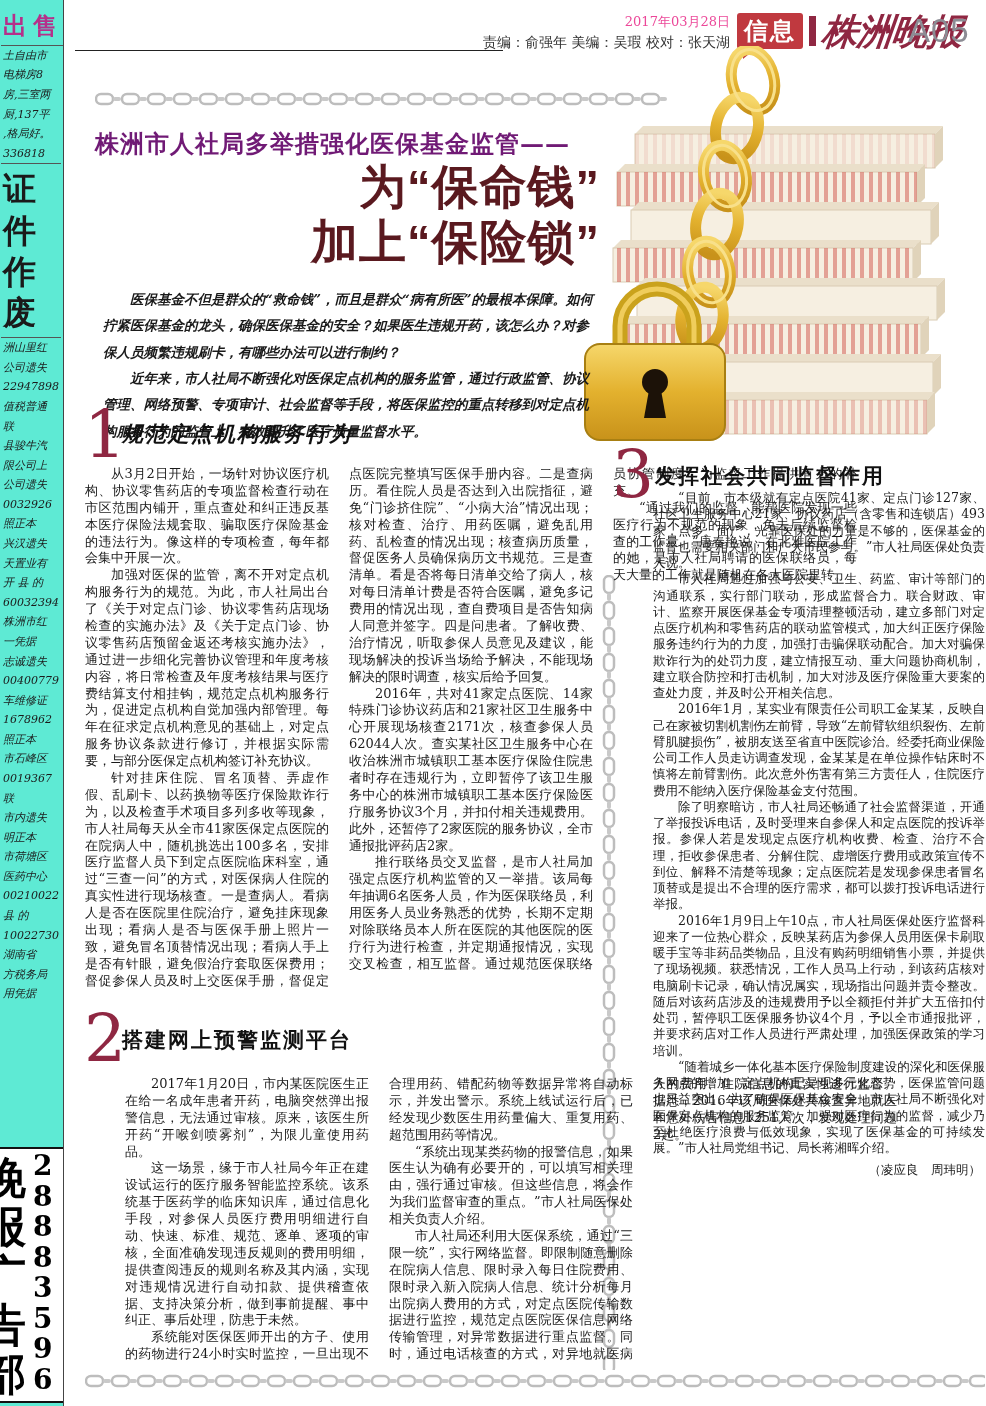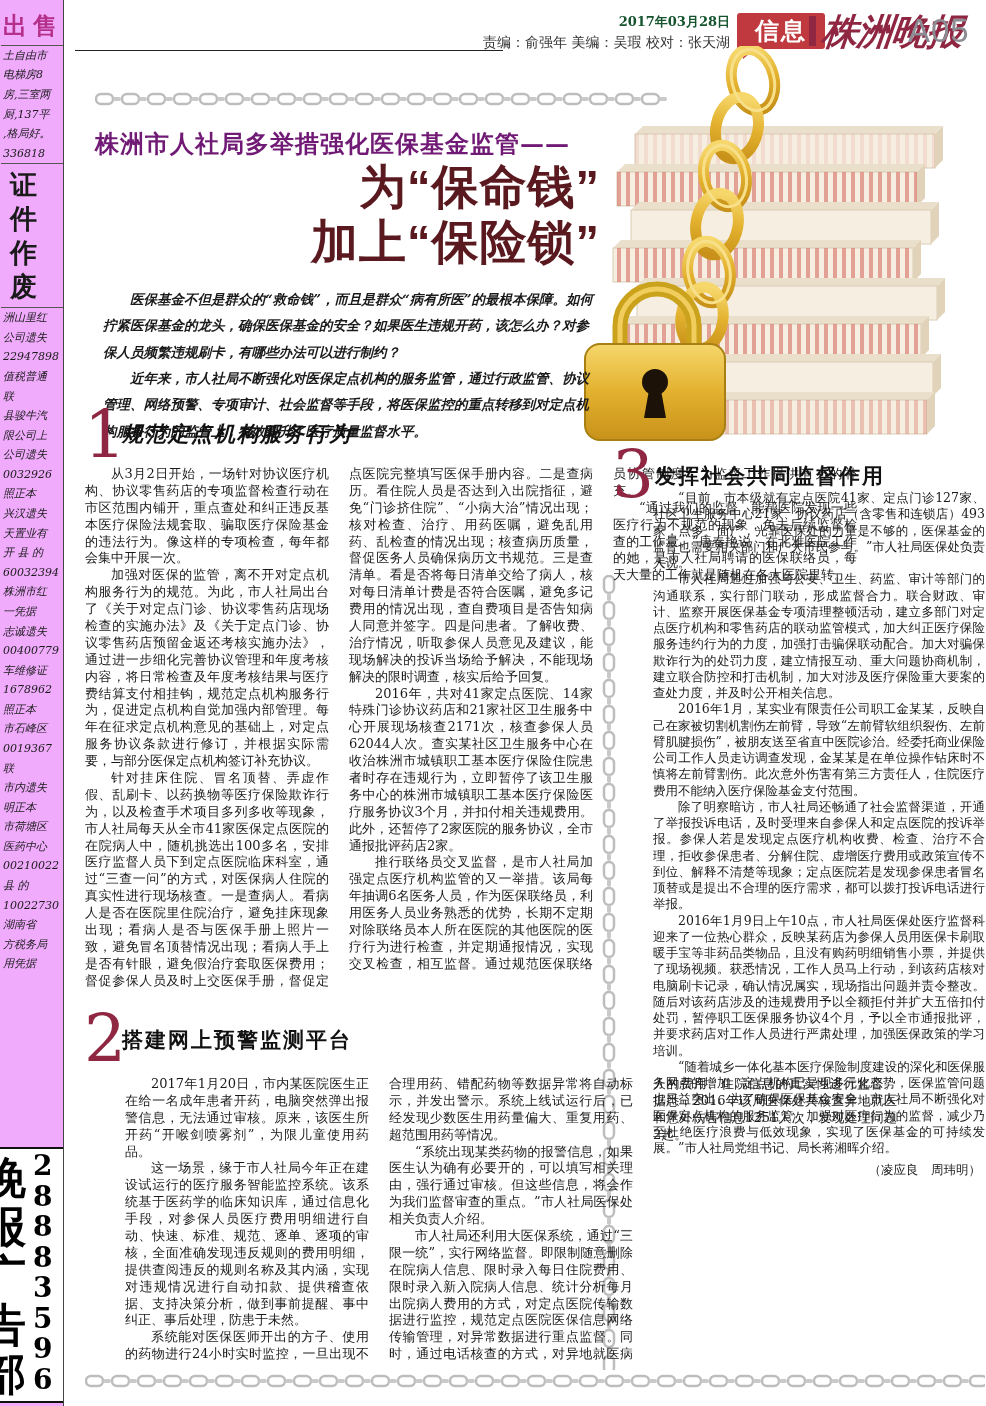--- a/index.html
+++ b/index.html
@@ -1,38 +1,38 @@
 <!DOCTYPE html>
 <html><head>
 <meta charset="utf-8">
 <style>
   html,body{margin:0;padding:0;background:#e8e8e8;}
   .page{position:relative;width:986px;height:1406px;background:#ffffff;overflow:hidden;
         font-family:"DejaVu Serif","Liberation Serif",serif;color:#1a1a1a;}
   
   .ad-strip{position:absolute;left:0;top:0;width:63px;height:1406px;border-right:1px solid #444;
-            background:#f0abfc;overflow:hidden;}
+            background:#5eead4;overflow:hidden;}
   .ad-content{padding:10px 0 0 1px;max-height:1137px;overflow:hidden;}
   .ad-sell-title{font-size:24px;font-weight:bold;color:#b5308a;letter-spacing:6px;line-height:1.2;
                  border-bottom:1px solid #555;padding:2px 0 4px 2px;font-family:"Liberation Sans",sans-serif;}
   .ad-line{font-size:11px;font-style:italic;line-height:1.78;white-space:nowrap;overflow:hidden;padding-left:2px;}
-  .ad-cert-title{font-size:27px;font-weight:bold;line-height:1.25;letter-spacing:3px;word-break:break-all;
-                 width:58px;padding:4px 0 4px 9px;border-top:1px solid #555;border-bottom:1px solid #555;
+  .ad-cert-title{font-size:33px;font-weight:bold;line-height:1.25;letter-spacing:3px;word-break:break-all;
+                 width:58px;padding:4px 0 4px 2px;border-top:1px solid #555;border-bottom:1px solid #555;
                  font-family:"DejaVu Serif",serif;}
   .ad-footer-box{position:absolute;left:-5px;top:1147px;width:66px;height:252px;border:2px solid #111;background:#fff;}
   .ad-footer-vertical{position:absolute;left:-15px;top:4px;width:46px;font-size:44px;font-weight:bold;
                       line-height:49px;word-break:break-all;font-family:"DejaVu Serif",serif;color:#000;}
   .ad-footer-digits{position:absolute;left:36px;top:2px;width:22px;font-size:28px;font-weight:bold;
                     line-height:30.5px;word-break:break-all;font-family:"DejaVu Serif",serif;color:#000;}
   
   .header-meta{position:absolute;left:400px;top:12px;width:330px;text-align:right;line-height:1.5;}
-  .header-date{font-size:13px;font-weight:bold;color:#14532d;}
+  .header-date{font-size:13px;font-weight:normal;color:#ec4899;}
   .header-credits{font-size:14px;color:#333;}
   .header-rule{position:absolute;left:75px;top:50px;width:428px;height:1px;background:#222;}
-  .info-badge{position:absolute;left:737px;top:13px;width:88px;height:36px;background:#c0393f;color:#fff;
+  .info-badge{position:absolute;left:737px;top:13px;width:66px;height:36px;background:#c0393f;color:#fff;
               font-family:"Liberation Sans",sans-serif;font-weight:bold;font-size:24px;letter-spacing:2px;
               display:flex;align-items:center;justify-content:center;border-radius:3px;}
   .info-badge:after{content:"";position:absolute;left:6px;bottom:-10px;width:0;height:0;
                     border-left:12px solid #c0393f;border-bottom:10px solid transparent;}
   .masthead-bar{position:absolute;left:809px;top:16px;width:7px;height:30px;background:#8f2742;}
   .masthead{position:absolute;left:822px;top:8px;font-size:36px;font-weight:bold;font-style:italic;
             color:#8f2742;transform:skewX(-6deg);font-family:"DejaVu Serif",serif;letter-spacing:-1px;}
   .page-num{position:absolute;left:908px;top:12px;font-size:33px;color:#8c8c94;
             font-family:"Liberation Sans",sans-serif;letter-spacing:1px;}
   

